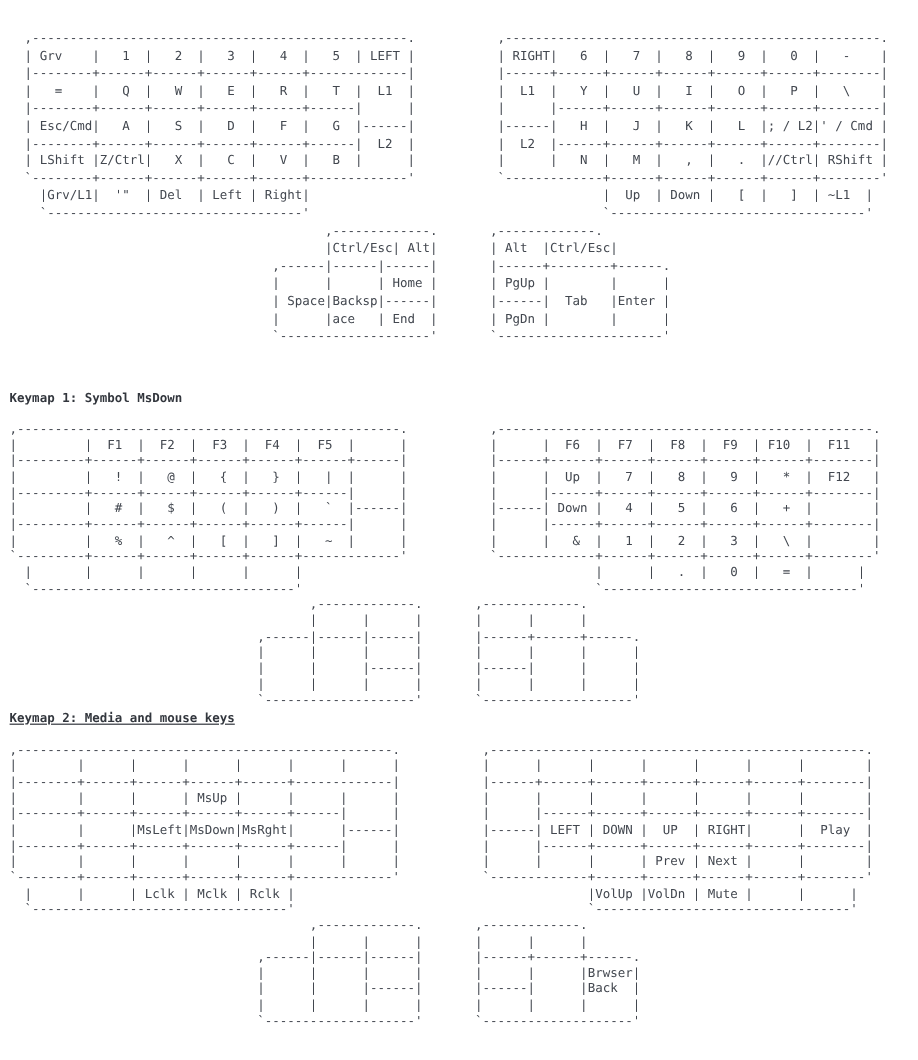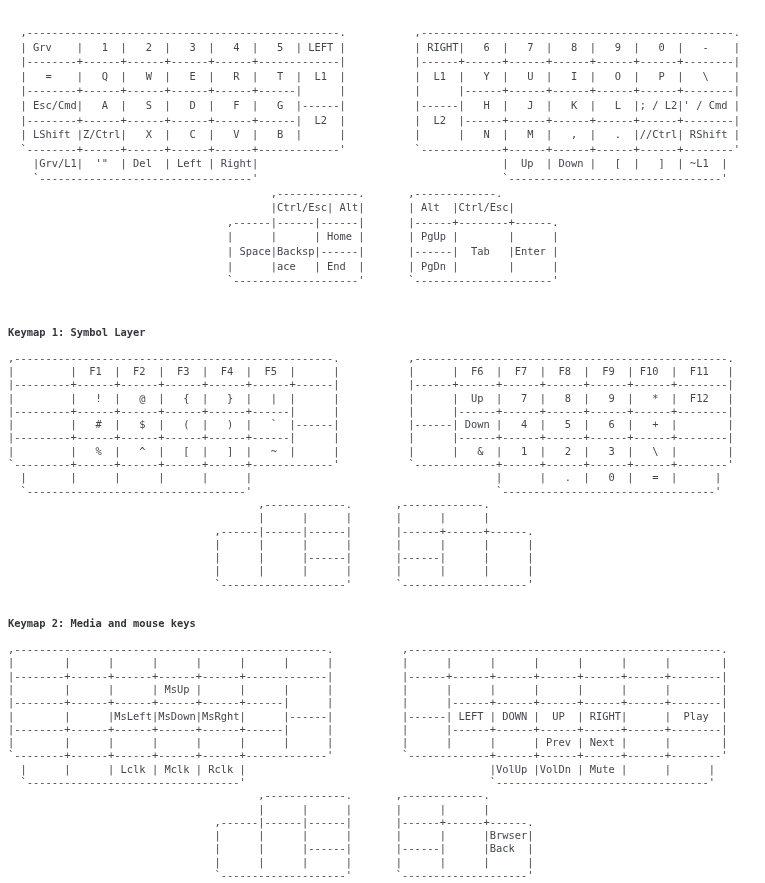--- a/index.html
+++ b/index.html
@@ -18,21 +18,21 @@
     font-size: 10.4px; line-height: 13px;
     color: #32363d; font-weight: bold;
   }
   .kmap-art {
     font-size: 10.4px; color: #42474f;
     margin-top: 13px;
   }
   .art-0 { line-height: 14.6px; }
   .art-1, .art-2 { line-height: 13.3px; }
   #section-keymap-1 .kmap-title { margin-top: 38px; }
-  #section-keymap-2 .kmap-title { margin-top: 26px; }
+  #section-keymap-2 .kmap-title { margin-top: 2px; text-decoration: underline; }
 </style>
 </head>
 <body>
 
 <main>
 
   <section id="section-keymap-0">
     <pre class="kmap-art art-0">  ,--------------------------------------------------.           ,--------------------------------------------------.
   | Grv    |   1  |   2  |   3  |   4  |   5  | LEFT |           | RIGHT|   6  |   7  |   8  |   9  |   0  |   -    |
   |--------+------+------+------+------+-------------|           |------+------+------+------+------+------+--------|
@@ -47,21 +47,21 @@
                                           ,-------------.       ,-------------.
                                           |Ctrl/Esc| Alt|       | Alt  |Ctrl/Esc|
                                    ,------|------|------|       |------+--------+------.
                                    |      |      | Home |       | PgUp |        |      |
                                    | Space|Backsp|------|       |------|  Tab   |Enter |
                                    |      |ace   | End  |       | PgDn |        |      |
                                    `--------------------'       `----------------------'</pre>
   </section>
 
   <section id="section-keymap-1">
-    <pre class="kmap-title">Keymap 1: Symbol Layer</pre>
+    <pre class="kmap-title">Keymap 1: Symbol MsDown</pre>
     <pre class="kmap-art art-1">,---------------------------------------------------.           ,--------------------------------------------------.
 |         |  F1  |  F2  |  F3  |  F4  |  F5  |      |           |      |  F6  |  F7  |  F8  |  F9  | F10  |  F11   |
 |---------+------+------+------+------+------+------|           |------+------+------+------+------+------+--------|
 |         |   !  |   @  |   {  |   }  |   |  |      |           |      |  Up  |   7  |   8  |   9  |   *  |  F12   |
 |---------+------+------+------+------+------|      |           |      |------+------+------+------+------+--------|
 |         |   #  |   $  |   (  |   )  |   `  |------|           |------| Down |   4  |   5  |   6  |   +  |        |
 |---------+------+------+------+------+------|      |           |      |------+------+------+------+------+--------|
 |         |   %  |   ^  |   [  |   ]  |   ~  |      |           |      |   &amp;  |   1  |   2  |   3  |   \  |        |
 `---------+------+------+------+------+-------------'           `-------------+------+------+------+------+--------'
   |       |      |      |      |      |                                       |      |   .  |   0  |   =  |      |

